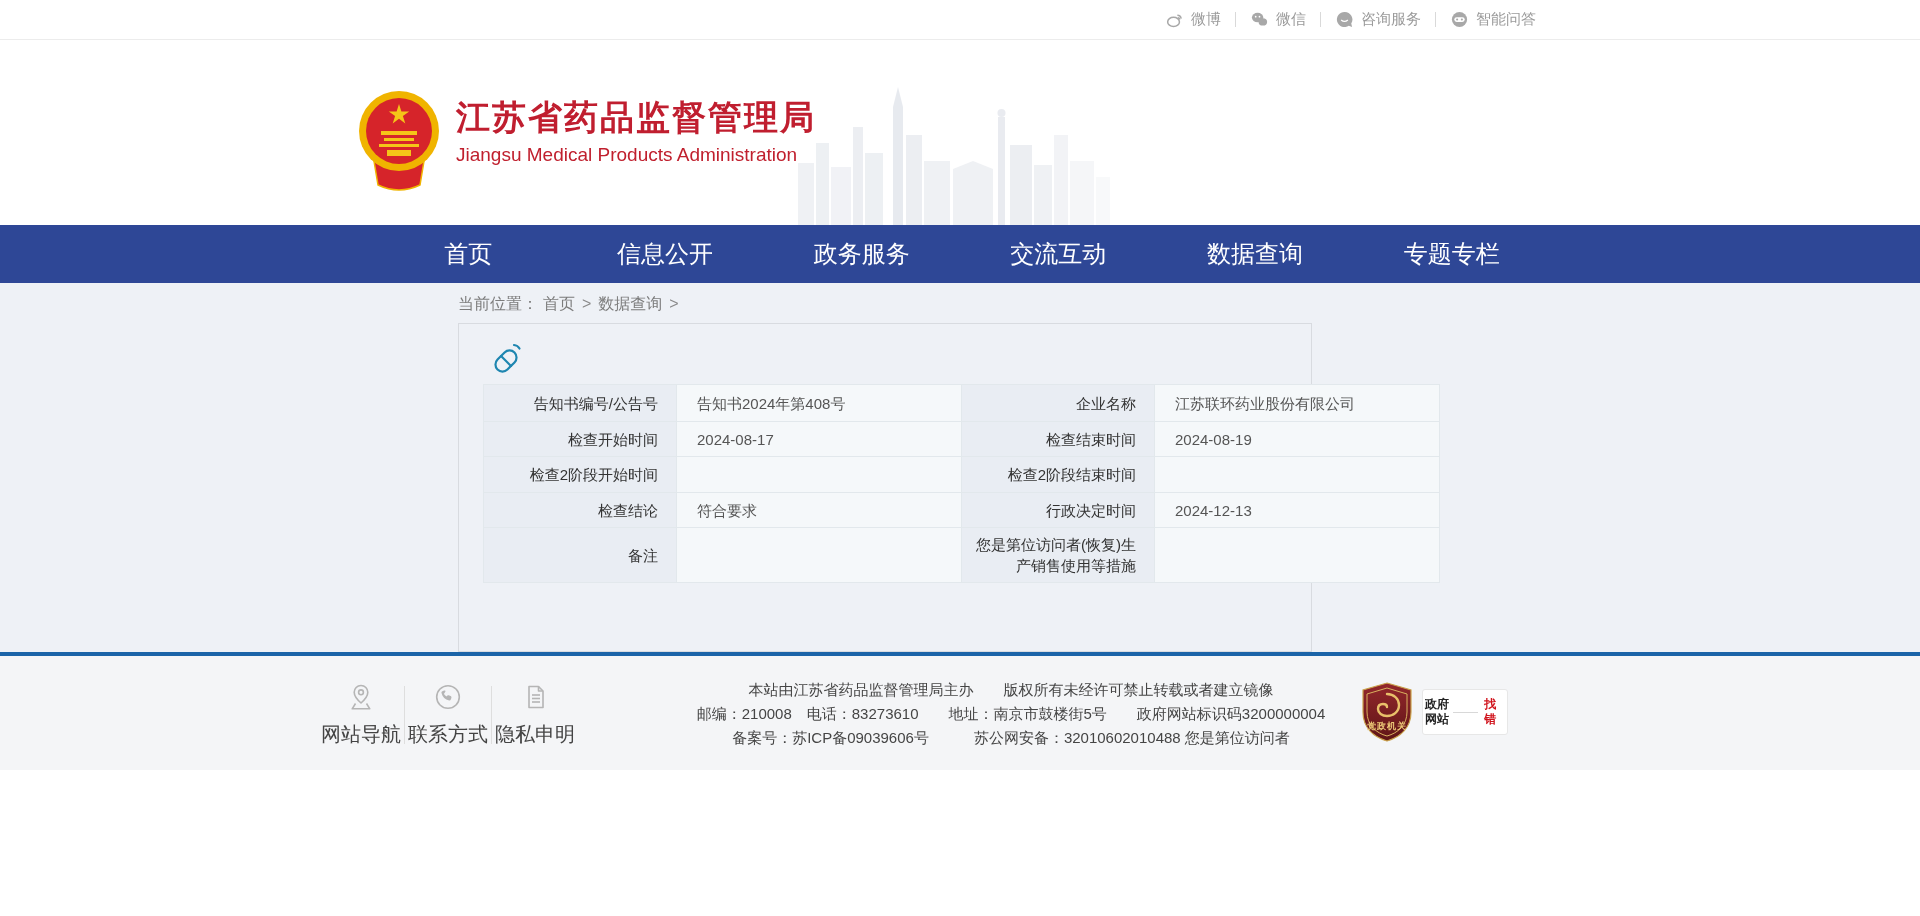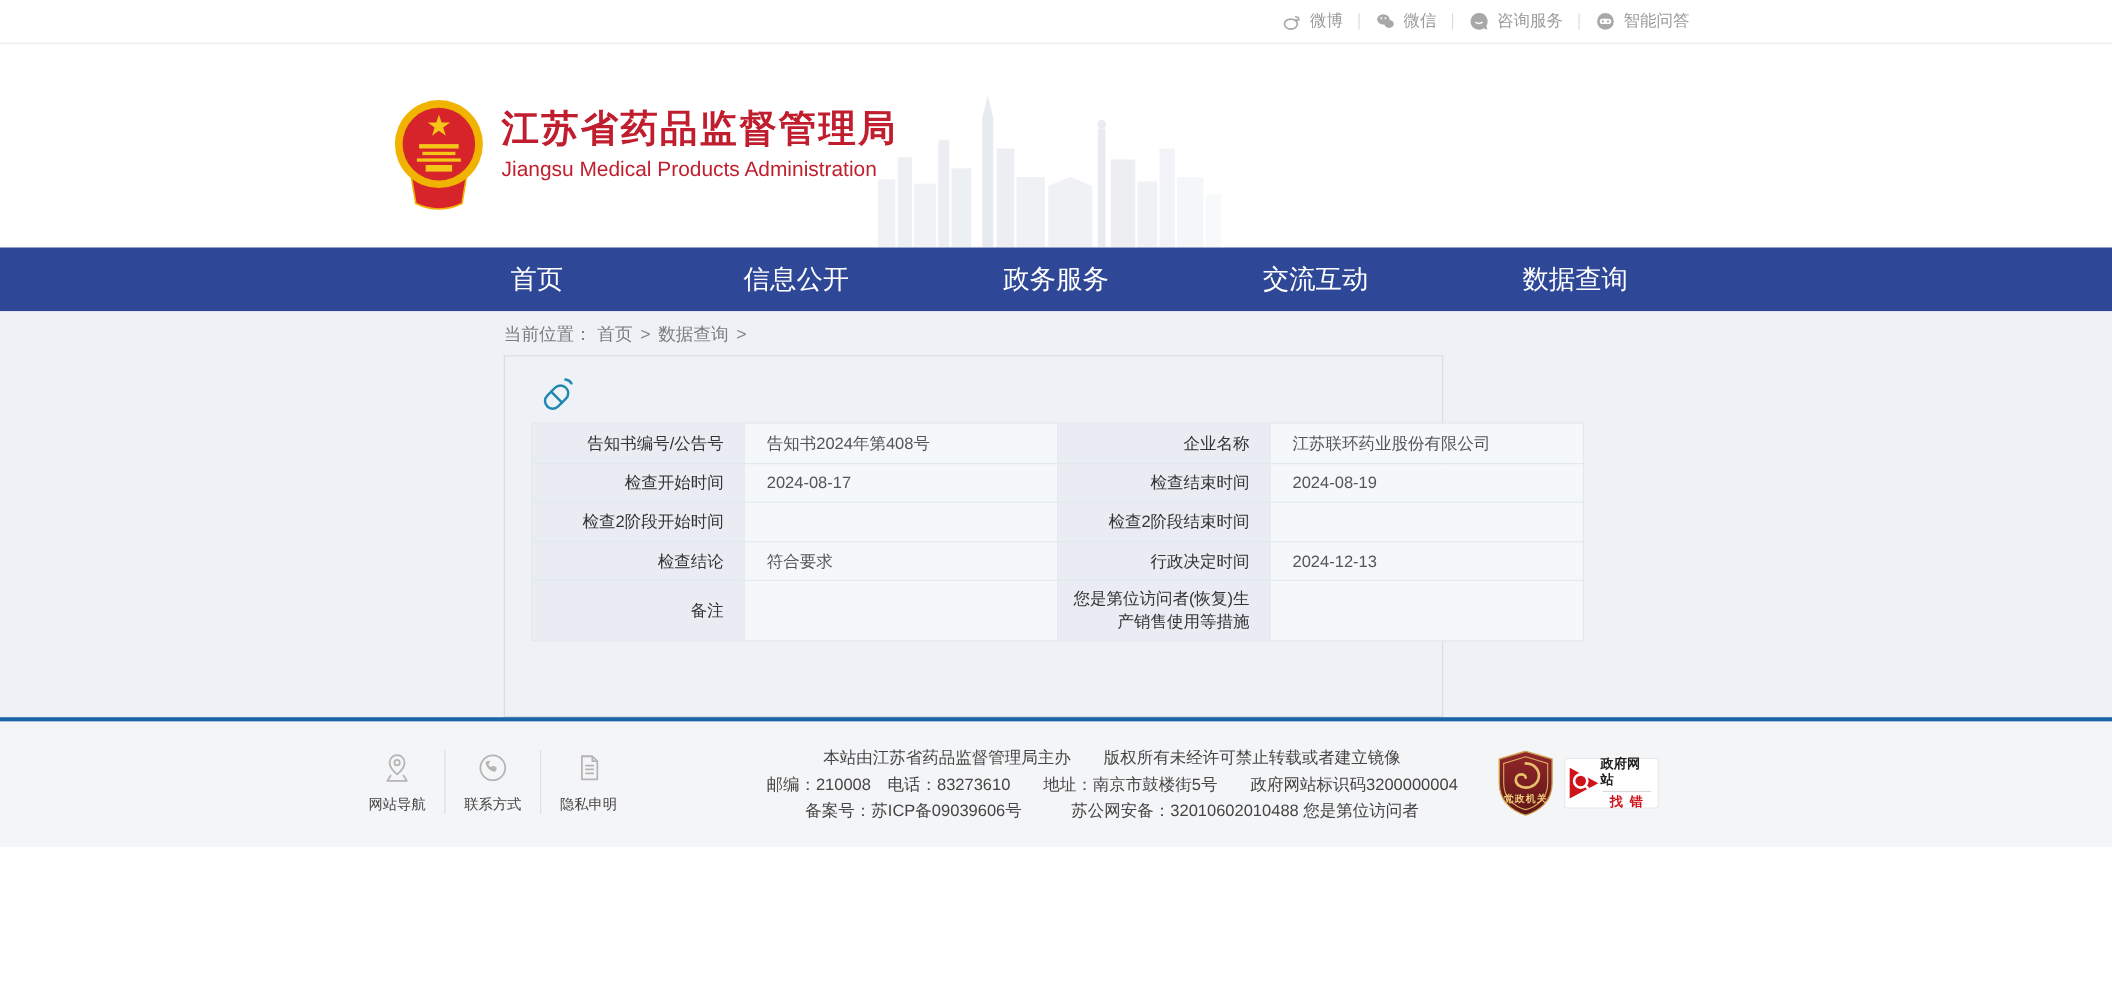--- a/index.html
+++ b/index.html
@@ -37,29 +37,29 @@
   .detail-table { position:absolute; left:24px; top:60px; width:956px; border-collapse:collapse; table-layout:fixed; }
   .detail-table td { border:1px solid #e2e8ec; font-size:15px; line-height:21px; vertical-align:middle; }
   .detail-table td.lbl { background:#e9edf3; color:#333; text-align:right; padding:6px 18px 6px 10px; }
   .detail-table td.val { background:#f5f8fa; color:#555; text-align:left; padding:6px 12px 6px 20px; }
   tr.h37{height:37px} tr.h58{height:58px} tr.h35{height:35px} tr.h36{height:36px} tr.h48{height:48px}
   
   .blue-line { position:absolute; top:652px; left:0; right:0; height:4px; background:#1b64a8; }
   .footer { position:absolute; top:656px; left:0; right:0; height:114px; background:#f4f5f7; }
   .footer-inner { width:1180px; margin:0 auto; height:100%; position:relative; }
   .f-left { position:absolute; left:-52px; top:26px; display:flex; align-items:center; }
-  .f-item { width:86px; display:flex; flex-direction:column; align-items:center; gap:9px; color:#444; font-size:13px; cursor:pointer; }
+  .f-item { width:86px; display:flex; flex-direction:column; align-items:center; gap:9px; color:#444; font-size:20px; cursor:pointer; }
   .f-item svg { display:block; }
   .f-div { width:1px; height:58px; background:#dedede; }
   .f-center { position:absolute; left:246px; width:790px; top:22px; text-align:center; font-size:15px; color:#454545; line-height:24px; }
   .f-badges { position:absolute; right:42px; top:26px; display:flex; gap:7px; align-items:center; }
   .badge-shield { position:relative; width:56px; height:60px; cursor:pointer; }
   .badge-shield .shield-label { position:absolute; left:0; right:0; bottom:9px; text-align:center; font-size:9px; font-weight:bold; color:#ecc878; letter-spacing:1px; }
   .badge-find { width:86px; height:46px; background:#fff; border:1px solid #e7e7e7; border-radius:3px; display:flex; align-items:center; padding:3px 5px 3px 2px; cursor:pointer; }
-  .badge-find .bf-text { flex:1; display:flex; flex-direction:column; align-items:center; }
+  .badge-find .bf-text { flex:1; display:flex; flex-direction:row; align-items:center; }
   .bf-line1 { font-size:12px; font-weight:bold; color:#222; line-height:15px; }
   .bf-rule { width:44px; height:1px; background:#d8d8d8; margin:2px 0; }
   .bf-line2 { font-size:12px; font-weight:bold; color:#d0121b; letter-spacing:6px; padding-left:6px; line-height:15px; }
 </style>
 </head>
 <body>
 
 <div class="page">
 
   <div class="topbar">
@@ -150,20 +150,21 @@
     </div>
   </div>
 
   <nav class="nav">
     <div class="nav-inner">
       <a class="nav-item">首页</a>
       <a class="nav-item">信息公开</a>
       <a class="nav-item">政务服务</a>
       <a class="nav-item">交流互动</a>
       <a class="nav-item">数据查询</a>
+      <a class="nav-item">专题专栏</a>
     </div>
   </nav>
 
   <div class="main">
     <div class="main-inner">
       <div class="breadcrumb">
         <span>当前位置：</span><a>首页</a><span class="sep">&gt;</span><a>数据查询</a><span class="sep">&gt;</span>
       </div>
 
       <div class="content-box">

